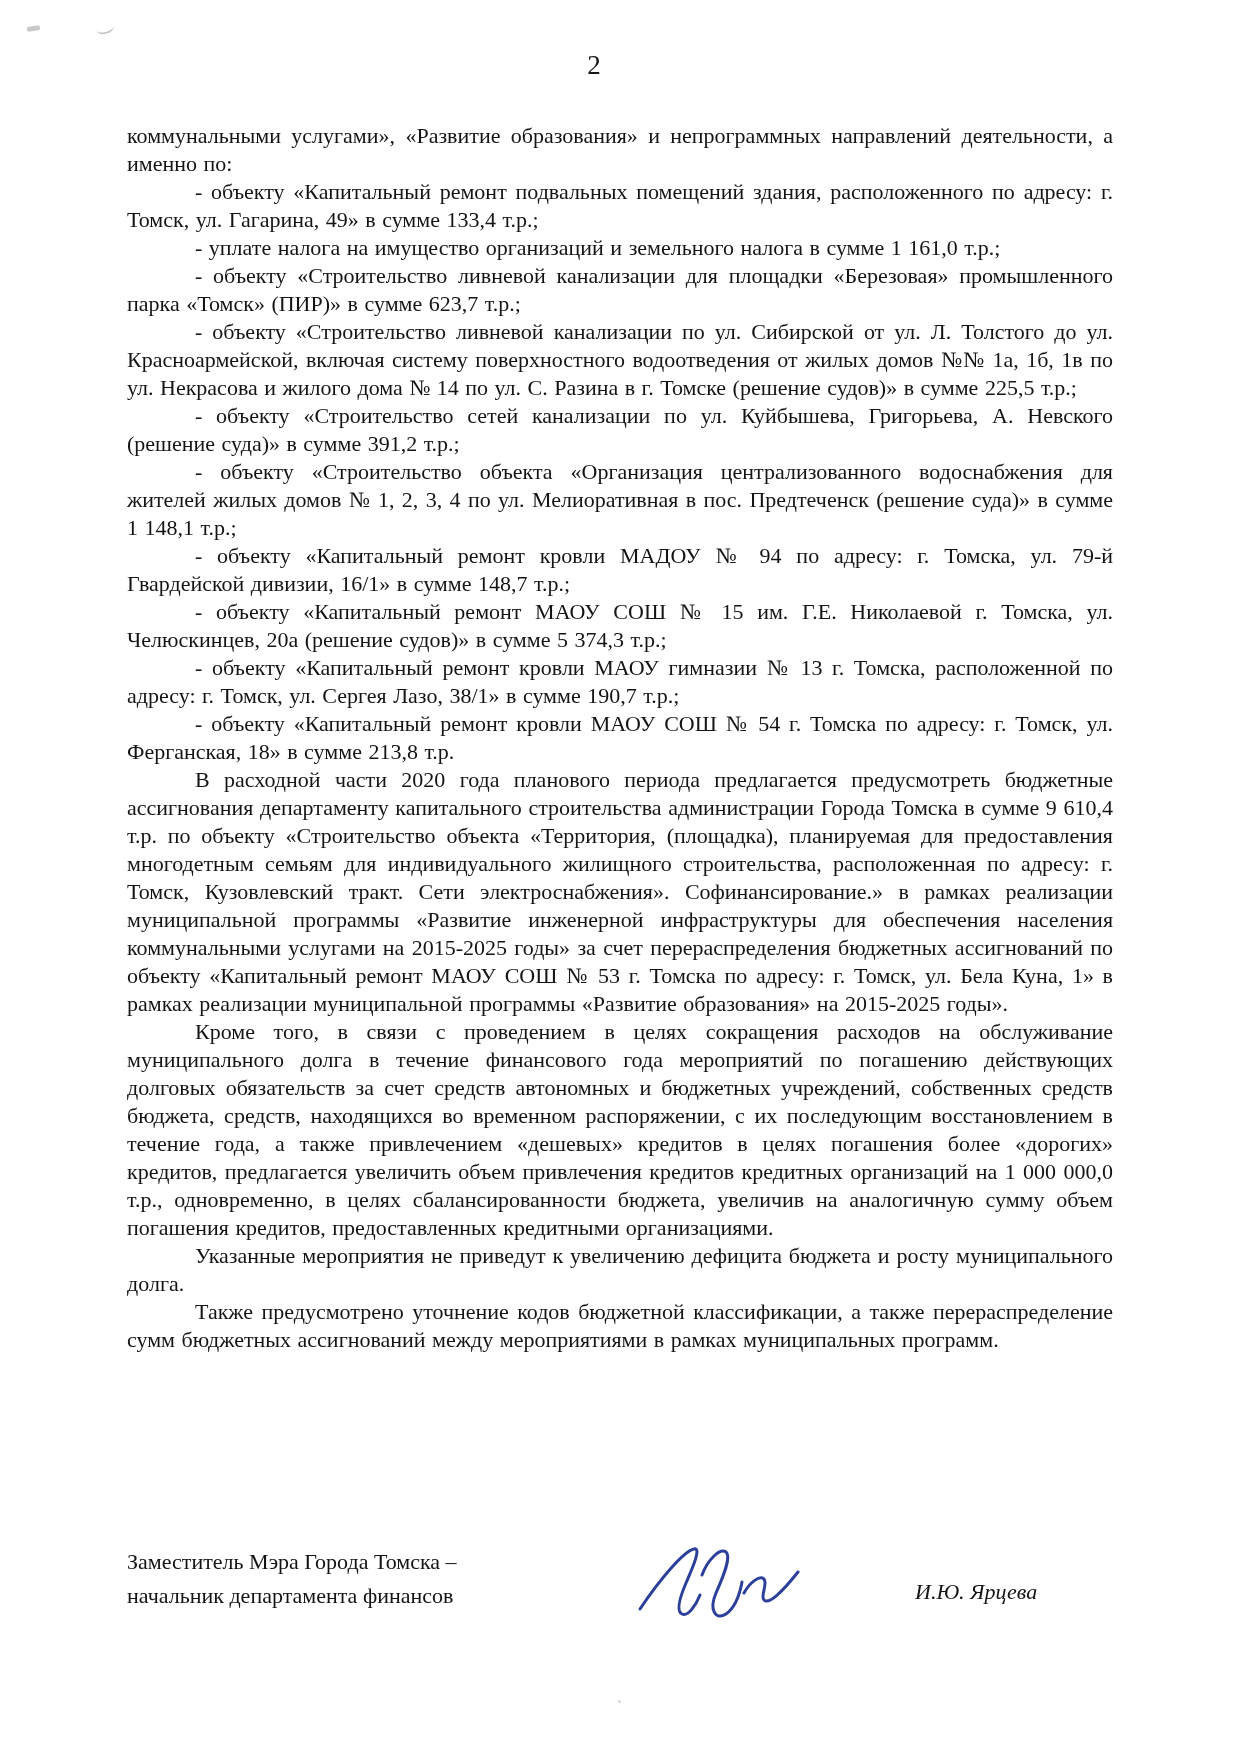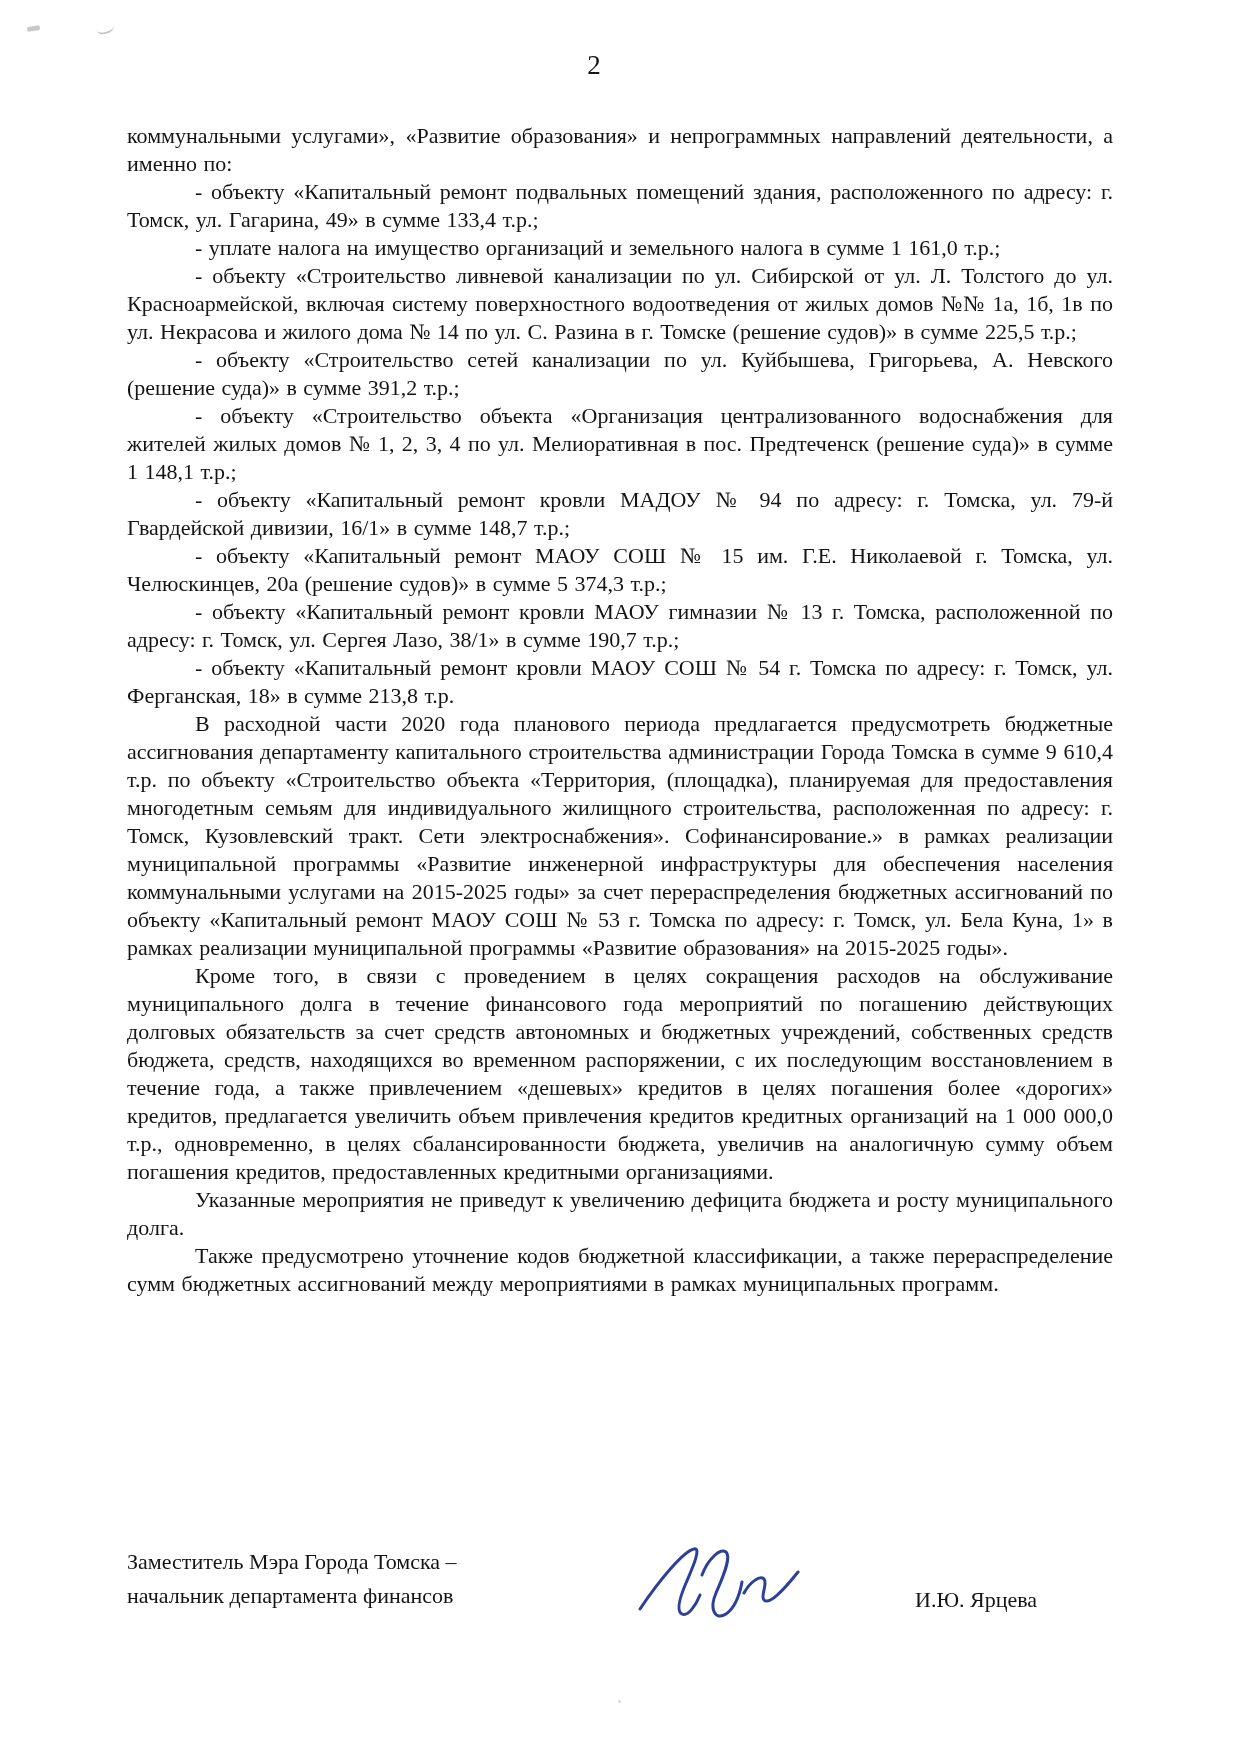--- a/index.html
+++ b/index.html
@@ -31,22 +31,22 @@
   .signoff{
     position:absolute;top:1545px;left:127px;width:986px;height:120px;
   }
   .signatory-title{
     position:absolute;left:0;top:0;
     font-size:22px;line-height:34px;
     white-space:pre-line;
     font-family:Liberation Serif, serif;
   }
   .signatory-name{
-    position:absolute;left:788px;top:38px;
-    font-size:22px;line-height:34px;
+    position:absolute;left:788px;top:30px;
+    font-size:22px;line-height:34px;font-style:italic;
   }
   .sig{
     position:absolute;left:505px;top:-10px;width:175px;height:95px;
   }
   .sig path{fill:none;stroke-width:3;stroke-linecap:round;stroke-linejoin:round;}
   .mark1{position:absolute;left:27px;top:26px;width:13px;height:5px;background:#9a9a9a;opacity:.55;border-radius:2px;transform:rotate(-8deg);}
   .mark2{position:absolute;left:96px;top:22px;width:18px;height:10px;border-bottom:2px solid #8a8a8a;border-radius:50%;opacity:.5;transform:rotate(-14deg);}
   .mark3{position:absolute;left:618px;top:1700px;width:3px;height:3px;background:#bbbbbb;opacity:.6;border-radius:50%;}
 </style>
 </head>
@@ -57,20 +57,21 @@
   <div class="mark1"></div>
   <div class="mark2"></div>
   <div class="mark3"></div>
 
   <div class="page-number">2</div>
 
   <div class="content">
     <p>коммунальными услугами», «Развитие образования» и непрограммных направлений деятельности, а именно по:</p>
     <p class="ind">- объекту «Капитальный ремонт подвальных помещений здания, расположенного по адресу: г. Томск, ул. Гагарина, 49» в сумме 133,4 т.р.;</p>
     <p class="ind">- уплате налога на имущество организаций и земельного налога в сумме 1&nbsp;161,0 т.р.;</p>
+    <p class="ind">- объекту «Строительство ливневой канализации для площадки «Березовая» промышленного парка «Томск» (ПИР)» в сумме 623,7 т.р.;</p>
     <p class="ind">- объекту «Строительство ливневой канализации по ул. Сибирской от ул. Л. Толстого до ул. Красноармейской, включая систему поверхностного водоотведения от жилых домов №№ 1а, 1б, 1в по ул. Некрасова и жилого дома № 14 по ул. С. Разина в г. Томске (решение судов)» в сумме 225,5 т.р.;</p>
     <p class="ind">- объекту «Строительство сетей канализации по ул. Куйбышева, Григорьева, А. Невского (решение суда)» в сумме 391,2 т.р.;</p>
     <p class="ind">- объекту «Строительство объекта «Организация централизованного водоснабжения для жителей жилых домов № 1, 2, 3, 4 по ул. Мелиоративная в пос. Предтеченск (решение суда)» в сумме 1&nbsp;148,1 т.р.;</p>
     <p class="ind">- объекту «Капитальный ремонт кровли МАДОУ № 94 по адресу: г. Томска, ул. 79-й Гвардейской дивизии, 16/1» в сумме 148,7 т.р.;</p>
     <p class="ind">- объекту «Капитальный ремонт МАОУ СОШ № 15 им. Г.Е. Николаевой г. Томска, ул. Челюскинцев, 20а (решение судов)» в сумме 5&nbsp;374,3 т.р.;</p>
     <p class="ind">- объекту «Капитальный ремонт кровли МАОУ гимназии № 13 г. Томска, расположенной по адресу: г. Томск, ул. Сергея Лазо, 38/1» в сумме 190,7 т.р.;</p>
     <p class="ind">- объекту «Капитальный ремонт кровли МАОУ СОШ № 54 г. Томска по адресу: г. Томск, ул. Ферганская, 18» в сумме 213,8 т.р.</p>
     <p class="ind">В расходной части 2020 года планового периода предлагается предусмотреть бюджетные ассигнования департаменту капитального строительства администрации Города Томска в сумме 9&nbsp;610,4 т.р. по объекту «Строительство объекта «Территория, (площадка), планируемая для предоставления многодетным семьям для индивидуального жилищного строительства, расположенная по адресу: г. Томск, Кузовлевский тракт. Сети электроснабжения». Софинансирование.» в рамках реализации муниципальной программы «Развитие инженерной инфраструктуры для обеспечения населения коммунальными услугами на 2015-2025 годы» за счет перераспределения бюджетных ассигнований по объекту «Капитальный ремонт МАОУ СОШ № 53 г. Томска по адресу: г. Томск, ул. Бела Куна, 1» в рамках реализации муниципальной программы «Развитие образования» на 2015-2025 годы».</p>
     <p class="ind">Кроме того, в связи с проведением в целях сокращения расходов на обслуживание муниципального долга в течение финансового года мероприятий по погашению действующих долговых обязательств за счет средств автономных и бюджетных учреждений, собственных средств бюджета, средств, находящихся во временном распоряжении, с их последующим восстановлением в течение года, а также привлечением «дешевых» кредитов в целях погашения более «дорогих» кредитов, предлагается увеличить объем привлечения кредитов кредитных организаций на 1&nbsp;000&nbsp;000,0 т.р., одновременно, в целях сбалансированности бюджета, увеличив на аналогичную сумму объем погашения кредитов, предоставленных кредитными организациями.</p>
     <p class="ind">Указанные мероприятия не приведут к увеличению дефицита бюджета и росту муниципального долга.</p>

